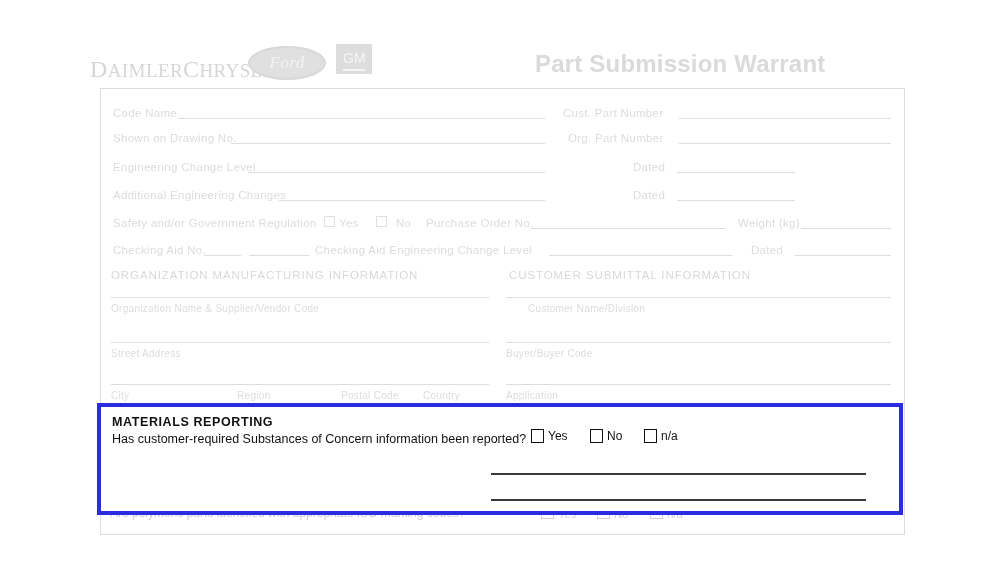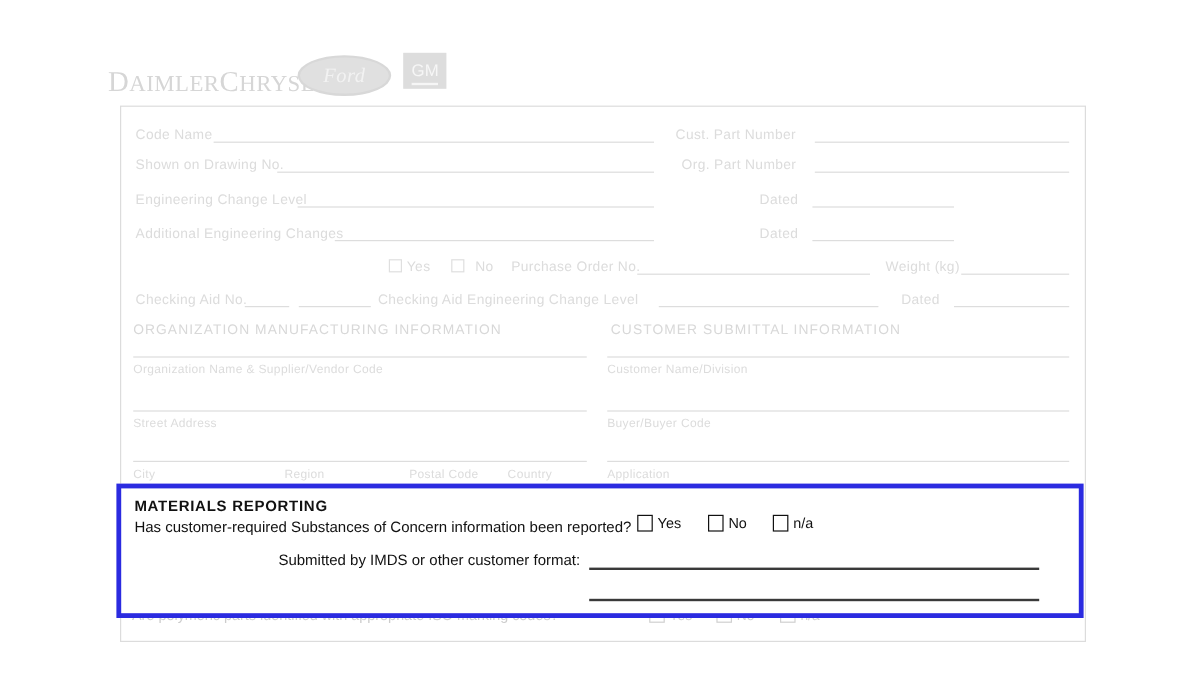--- a/index.html
+++ b/index.html
@@ -218,20 +218,21 @@
   <div id="logo-row">
     <div id="dc-logo">
       <span class="cap">D</span>AIMLER<span class="cap">C</span>HRYSLER
     </div>
     <div id="ford-logo">
       <span>Ford</span>
     </div>
     <div id="gm-logo">
       <span>GM</span>
     </div>
+    <div id="form-title">Part Submission Warrant</div>
   </div>
 
   <div id="form-box">
 
     <div class="lbl" style="left:12px; top:18px;">Code Name</div>
     <div class="hr" style="left:77px; top:29px; width:367px;"></div>
     <div class="lbl" style="left:462px; top:18px;">Cust.  Part Number</div>
     <div class="hr" style="left:578px; top:29px; width:212px;"></div>
 
     <div class="lbl" style="left:12px; top:43px;">Shown on Drawing No.</div>
@@ -242,20 +243,21 @@
     <div class="lbl" style="left:12px; top:72px;">Engineering Change Level</div>
     <div class="hr" style="left:147px; top:83px; width:297px;"></div>
     <div class="lbl" style="left:532px; top:72px;">Dated</div>
     <div class="hr" style="left:576px; top:83px; width:118px;"></div>
 
     <div class="lbl" style="left:12px; top:100px;">Additional Engineering Changes</div>
     <div class="hr" style="left:178px; top:111px; width:266px;"></div>
     <div class="lbl" style="left:532px; top:100px;">Dated</div>
     <div class="hr" style="left:576px; top:111px; width:118px;"></div>
 
+    <div class="lbl" style="left:12px; top:128px;">Safety and/or Government Regulation</div>
     <div class="cbx" style="left:223px; top:127px;"></div>
     <div class="lbl" style="left:238px; top:128px;">Yes</div>
     <div class="cbx" style="left:275px; top:127px;"></div>
     <div class="lbl" style="left:295px; top:128px;">No</div>
     <div class="lbl" style="left:325px; top:128px;">Purchase Order No.</div>
     <div class="hr" style="left:430px; top:139px; width:194px;"></div>
     <div class="lbl" style="left:637px; top:128px;">Weight (kg)</div>
     <div class="hr" style="left:700px; top:139px; width:90px;"></div>
 
     <div class="lbl" style="left:12px; top:155px;">Checking Aid No.</div>
@@ -273,21 +275,21 @@
     <div class="lbl sm" style="left:10px; top:214px;">Organization Name &amp; Supplier/Vendor Code</div>
     <div class="hr" style="left:10px; top:253px; width:378px;"></div>
     <div class="lbl sm" style="left:10px; top:259px;">Street Address</div>
     <div class="hr" style="left:10px; top:295px; width:378px;"></div>
     <div class="lbl sm" style="left:10px; top:301px;">City</div>
     <div class="lbl sm" style="left:136px; top:301px;">Region</div>
     <div class="lbl sm" style="left:240px; top:301px;">Postal Code</div>
     <div class="lbl sm" style="left:322px; top:301px;">Country</div>
 
     <div class="hr" style="left:405px; top:208px; width:385px;"></div>
-    <div class="lbl sm" style="left:405px; top:214px;">Customer  Name/Division</div>
+    <div class="lbl sm" style="left:427px; top:214px;">Customer  Name/Division</div>
     <div class="hr" style="left:405px; top:253px; width:385px;"></div>
     <div class="lbl sm" style="left:405px; top:259px;">Buyer/Buyer  Code</div>
     <div class="hr" style="left:405px; top:295px; width:385px;"></div>
     <div class="lbl sm" style="left:405px; top:301px;">Application</div>
 
   </div>
 
   <div id="poly-row">Are polymeric parts identified with appropriate  ISO marking codes?</div>
   <div class="poly-cb" style="left:541px;"></div>
   <div class="poly-lbl" style="left:558px;">Yes</div>
@@ -308,19 +310,18 @@
     </div>
     <div class="mat-cb-group" style="left:489px;">
       <span class="mat-cb"></span>
       <span class="mat-cb-lbl">No</span>
     </div>
     <div class="mat-cb-group" style="left:543px;">
       <span class="mat-cb"></span>
       <span class="mat-cb-lbl">n/a</span>
     </div>
 
-    <div id="mat-submitted-label">Submitted by IMDS or other customer format:</div>
     <div class="mat-line" style="top:66px;"></div>
     <div class="mat-line" style="top:92px;"></div>
 
   </div>
 
 </div>
 
 </body></html>

